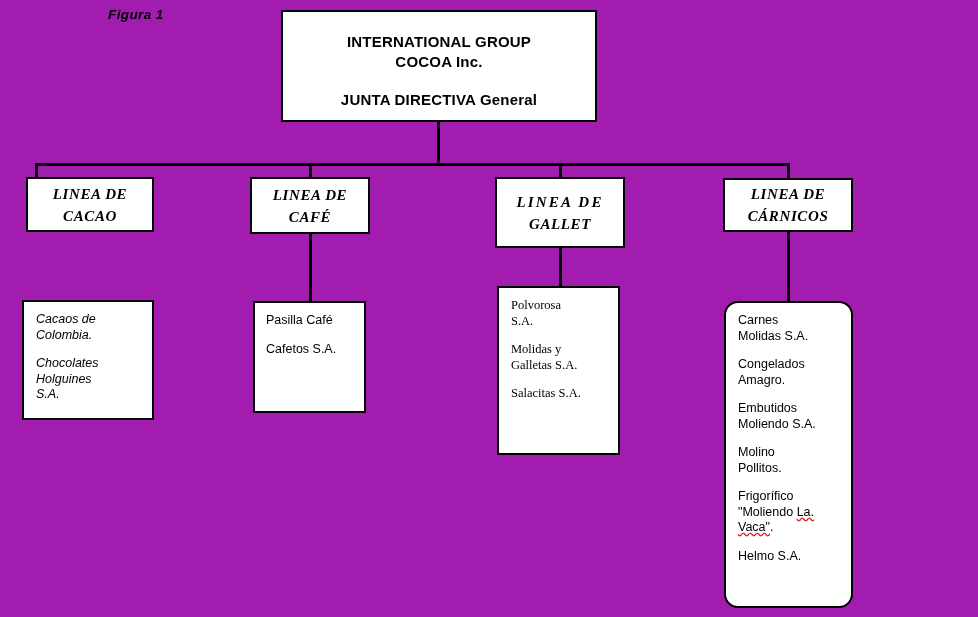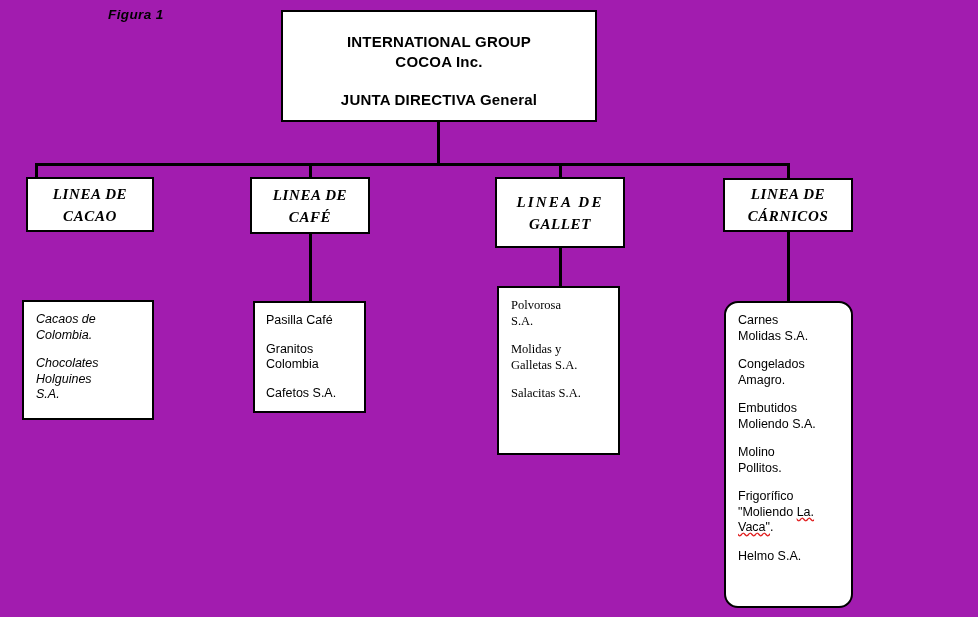--- a/index.html
+++ b/index.html
@@ -165,24 +165,20 @@
       <div>Holguines</div>
       <div>S.A.</div>
     </div>
   </div>
 
   <div class="box content-box" id="body-1">
     <div class="entry">
       <div>Pasilla Café</div>
     </div>
     <div class="entry">
-      <div>Granitos</div>
-      <div>Colombia</div>
-    </div>
-    <div class="entry">
       <div>Cafetos S.A.</div>
     </div>
   </div>
 
   <div class="box content-box" id="body-2">
     <div class="entry">
       <div>Polvorosa</div>
       <div>S.A.</div>
     </div>
     <div class="entry">

